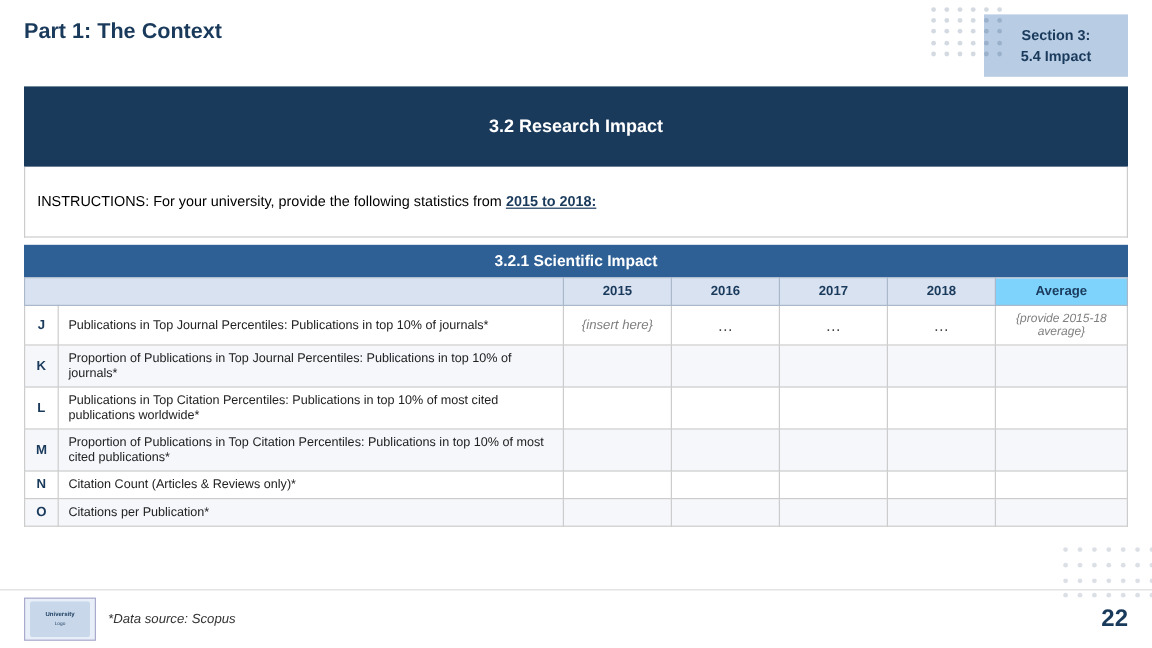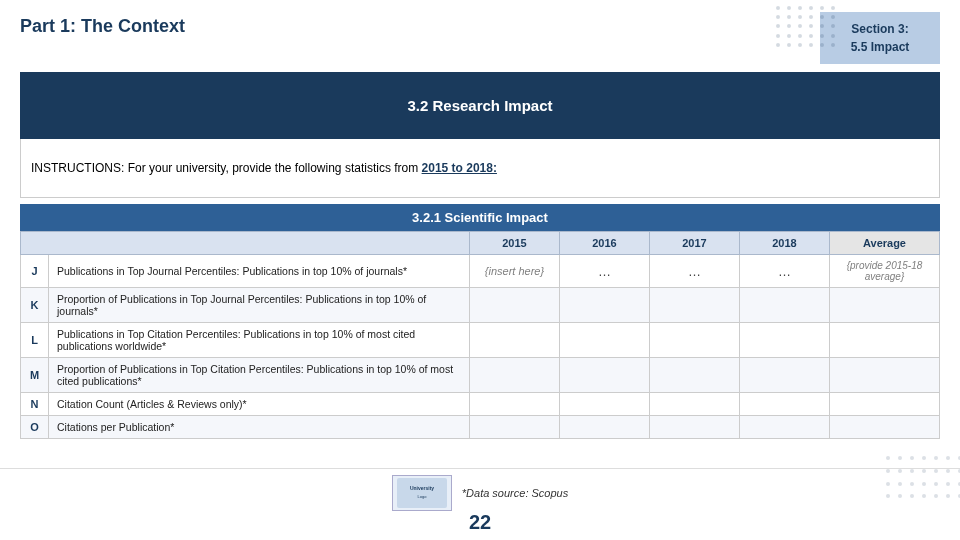--- a/index.html
+++ b/index.html
@@ -95,21 +95,21 @@
     }
     .data-table th.col-desc {
       background: #d9e2f0;
       width: 290px;
     }
     .data-table th.col-year {
       width: 90px;
     }
     .data-table th.col-avg {
       width: 110px;
-      background: #e5e5e5;
+      background: #7dd3fc;
     }
     .data-table td {
       border: 1px solid #ccc;
       padding: 5px 8px;
       vertical-align: middle;
       color: #222;
     }
     .data-table td.row-label {
       text-align: center;
       font-weight: bold;
@@ -153,21 +153,20 @@
     .footer {
       position: absolute;
       bottom: 0;
       left: 0;
       right: 0;
       display: flex;
       align-items: center;
       justify-content: space-between;
       padding: 6px 20px;
       border-top: 1px solid #ddd;
-      flex-direction: column;
     }
     .footer-left {
       display: flex;
       align-items: center;
       gap: 10px;
     }
     .footer-logo {
       width: 60px;
       height: 36px;
       background: #e8eff8;
@@ -256,21 +255,21 @@
     <div class="dot"></div>
     <div class="dot"></div>
     <div class="dot"></div>
     <div class="dot"></div>
 </div>
 
 <div class="header">
   <div class="part-title">Part 1: The Context</div>
   <div class="section-badge">
     <div>Section 3:</div>
-    <div>5.5 Impact</div>
+    <div>5.4 Impact</div>
   </div>
 </div>
 
 <div class="main-content">
 
   <div class="section-banner">
     <span>3.2 Research Impact</span>
   </div>
 
   <div class="instructions-row">

